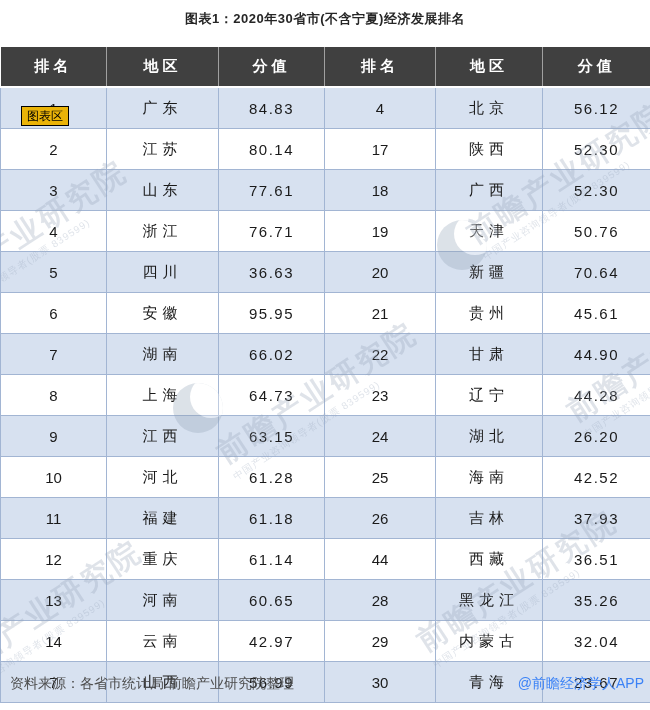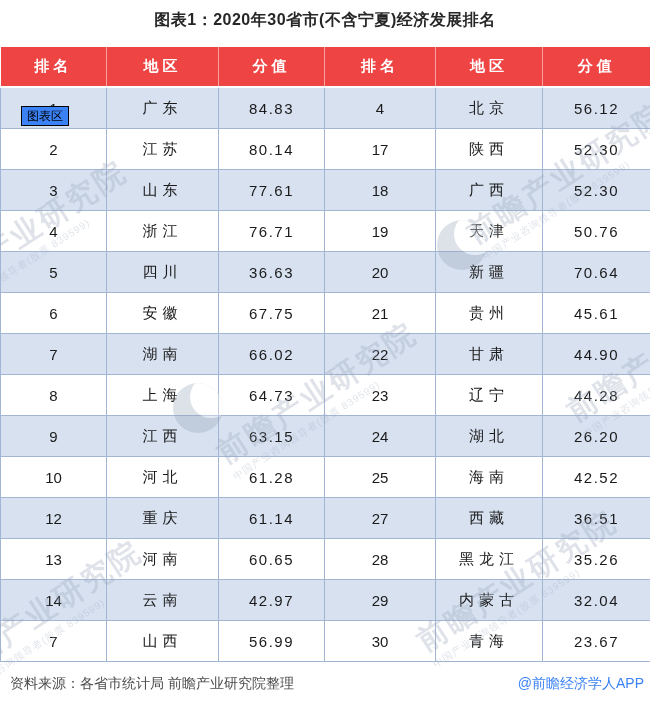--- a/index.html
+++ b/index.html
@@ -7,50 +7,50 @@
     width:650px;height:710px;
     background:#ffffff;
     font-family:"Liberation Sans","DejaVu Sans",sans-serif;
     position:relative;overflow:hidden;
   }
   .stage{position:absolute;inset:0;}
 
   
   .title{
     position:absolute;top:10px;left:0;width:650px;
-    text-align:center;font-size:16px;font-weight:bold;color:#262626;
+    text-align:center;font-size:13px;font-weight:bold;color:#262626;
     letter-spacing:.5px;z-index:2;
   }
 
   
   table.rank{
     position:absolute;top:47px;left:0;width:650px;
     border-collapse:collapse;table-layout:fixed;z-index:1;
   }
   table.rank th{
-    background:#ef4444;color:#ffffff;font-size:15px;font-weight:bold;
+    background:#404040;color:#ffffff;font-size:15px;font-weight:bold;
     height:37px;text-align:center;letter-spacing:4px;
     border-left:1px solid rgba(255,255,255,.5);
     border-bottom:2px solid #ffffff;
   }
   table.rank th:first-child{border-left:none;}
   table.rank td{
     height:38px;text-align:center;vertical-align:middle;
     font-size:15px;color:#1a1a1a;
     border:1px solid #A2B5D3;
   }
   table.rank tbody tr:nth-child(odd) td{background:#D7E1F0;}
   table.rank tbody tr:nth-child(even) td{background:#ffffff;}
   td.c-region{letter-spacing:5px;}
   td.c-score{letter-spacing:1.5px;}
 
   
   .tooltip{
     position:absolute;left:21px;top:106px;z-index:6;
-    background:#3b82f6;border:1px solid #000000;color:#000000;
+    background:#eab308;border:1px solid #000000;color:#000000;
     font-size:12px;padding:2px 5px;line-height:14px;white-space:nowrap;
   }
 
   
   .footer{
     position:absolute;left:0;top:672px;width:650px;height:22px;
     font-size:14px;color:#4D4D4D;z-index:2;
   }
   .footer .src{position:absolute;left:10px;top:3px;}
   .footer .credit{position:absolute;right:6px;top:3px;color:#3b82f6;}
@@ -164,21 +164,21 @@
           <td class="c-rank">5</td>
           <td class="c-region">四川</td>
           <td class="c-score">36.63</td>
           <td class="c-rank">20</td>
           <td class="c-region">新疆</td>
           <td class="c-score">70.64</td>
         </tr>
         <tr>
           <td class="c-rank">6</td>
           <td class="c-region">安徽</td>
-          <td class="c-score">67.75</td>
+          <td class="c-score">95.95</td>
           <td class="c-rank">21</td>
           <td class="c-region">贵州</td>
           <td class="c-score">45.61</td>
         </tr>
         <tr>
           <td class="c-rank">7</td>
           <td class="c-region">湖南</td>
           <td class="c-score">66.02</td>
           <td class="c-rank">22</td>
           <td class="c-region">甘肃</td>
@@ -202,24 +202,32 @@
         </tr>
         <tr>
           <td class="c-rank">10</td>
           <td class="c-region">河北</td>
           <td class="c-score">61.28</td>
           <td class="c-rank">25</td>
           <td class="c-region">海南</td>
           <td class="c-score">42.52</td>
         </tr>
         <tr>
+          <td class="c-rank">11</td>
+          <td class="c-region">福建</td>
+          <td class="c-score">61.18</td>
+          <td class="c-rank">26</td>
+          <td class="c-region">吉林</td>
+          <td class="c-score">37.93</td>
+        </tr>
+        <tr>
           <td class="c-rank">12</td>
           <td class="c-region">重庆</td>
           <td class="c-score">61.14</td>
-          <td class="c-rank">27</td>
+          <td class="c-rank">44</td>
           <td class="c-region">西藏</td>
           <td class="c-score">36.51</td>
         </tr>
         <tr>
           <td class="c-rank">13</td>
           <td class="c-region">河南</td>
           <td class="c-score">60.65</td>
           <td class="c-rank">28</td>
           <td class="c-region">黑龙江</td>
           <td class="c-score">35.26</td>

